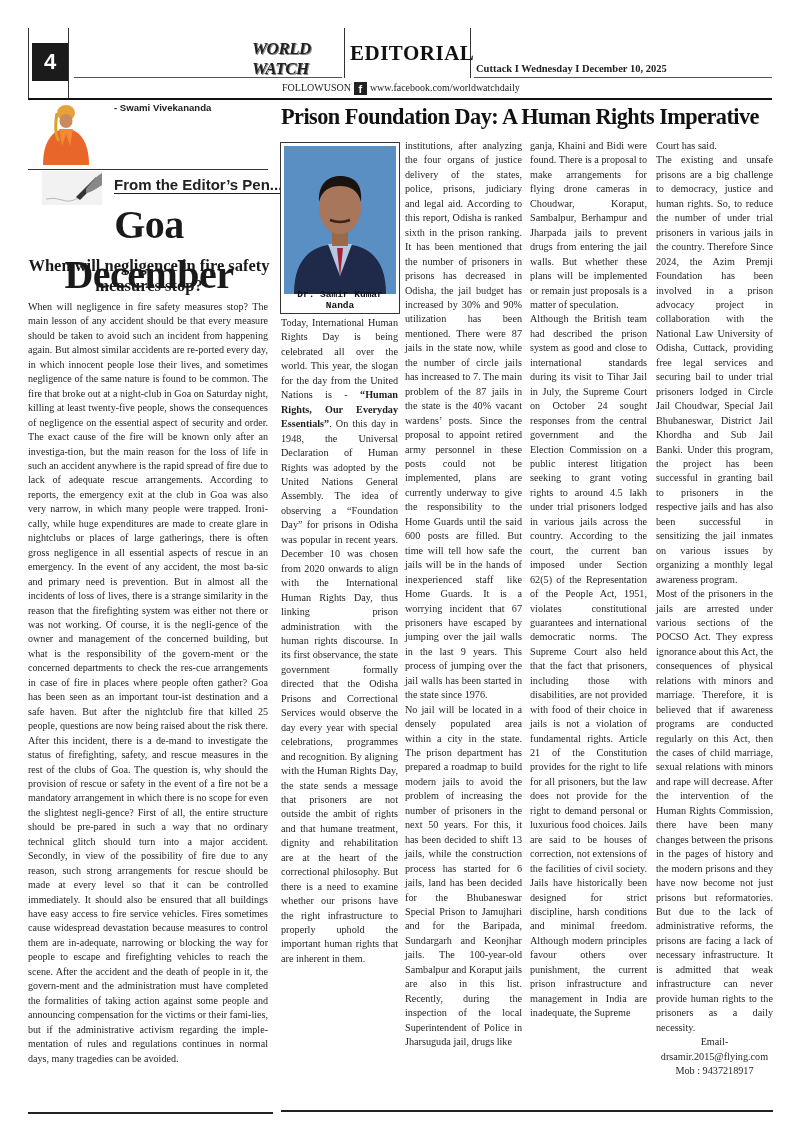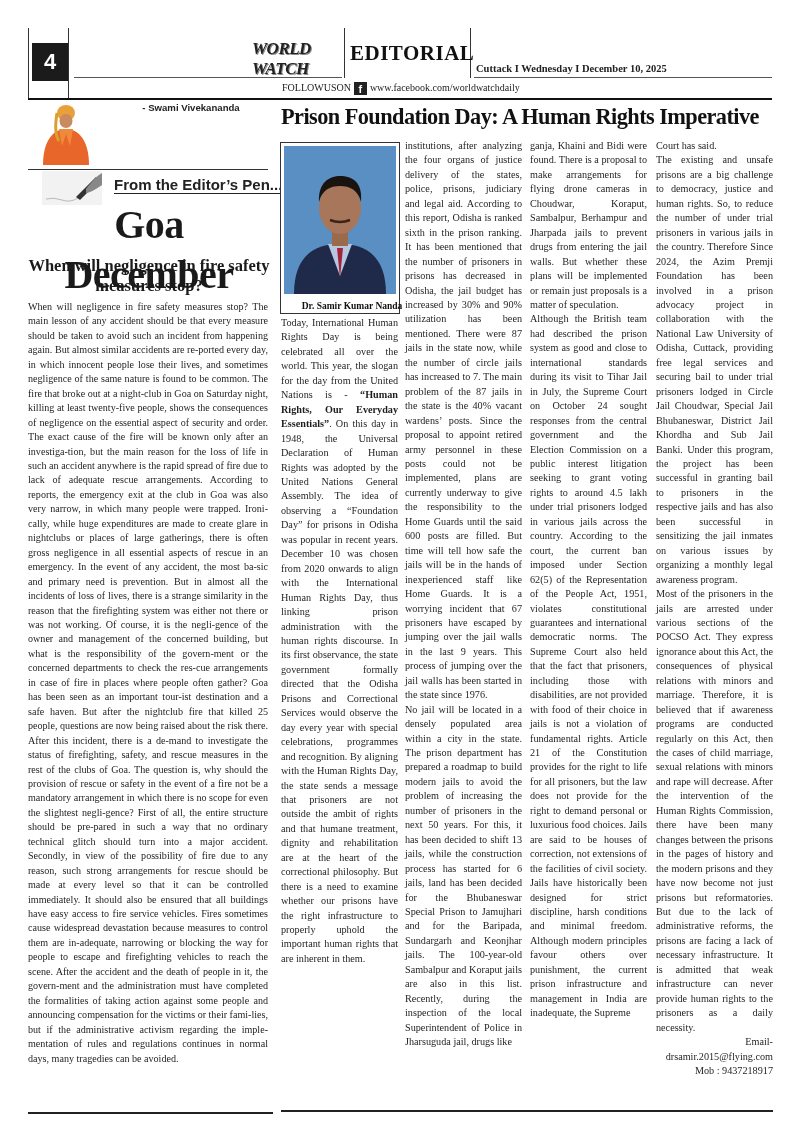--- a/index.html
+++ b/index.html
@@ -13,42 +13,42 @@
   .dateline { position: absolute; left: 476px; top: 63px; font-family: "Liberation Serif", serif; font-weight: bold; font-size: 10.5px; color: #222; }
   .top-line { position: absolute; left: 74px; top: 77px; width: 268px; height: 1px; background: #555; }
   .date-line { position: absolute; left: 474px; top: 77px; width: 298px; height: 1px; background: #555; }
   .follow { position: absolute; left: 282px; top: 82px; font-family: "Liberation Serif", serif; font-size: 10px; color: #222; display: flex; gap: 3px; }
   .fb { display: inline-block; width: 13px; height: 13px; background: #222; color: #fff; font-family: "Liberation Sans", sans-serif; font-weight: bold; font-size: 11px; line-height: 14px; text-align: center; }
   .head-rule { position: absolute; left: 28px; top: 98px; width: 744px; height: 2px; background: #111; }
 
   
   .quote-img { position: absolute; left: 37px; top: 101px; width: 58px; height: 64px; }
   .quote { position: absolute; left: 114px; top: 101px; width: 154px; font-family: "Liberation Sans", sans-serif; font-size: 9.6px; line-height: 12.3px; color: #222; }
-  .quote-author { text-align: center; font-weight: bold; margin-top: 1px; }
+  .quote-author { text-align: left; font-weight: bold; margin-top: 1px; }
   .quote-rule { position: absolute; left: 28px; top: 169px; width: 240px; height: 1px; background: #333; }
   .pen-img { position: absolute; left: 42px; top: 171px; width: 60px; height: 34px; }
   .pen-title { position: absolute; left: 114px; top: 176px; font-family: "Liberation Sans", sans-serif; font-weight: bold; font-size: 15px; color: #222; text-decoration: underline; text-decoration-thickness: 1px; text-underline-offset: 3px; }
   .main-title { position: absolute; left: 28px; top: 200px; width: 242px; text-align: center; font-family: "Liberation Serif", serif; font-weight: bold; font-size: 40px; line-height: 50px; color: #1a1a1a; letter-spacing: -0.5px; }
   .subtitle { position: absolute; left: 28px; top: 256px; width: 242px; text-align: center; font-family: "Liberation Serif", serif; font-weight: bold; font-size: 16.5px; line-height: 20px; color: #1a1a1a; }
   .left-body { position: absolute; left: 28px; top: 300px; width: 240px; font-size: 10.1px; line-height: 14.45px; text-align: justify; hyphens: manual; color: #1e1e1e; }
   .left-bottom-rule { position: absolute; left: 28px; top: 1112px; width: 245px; height: 2px; background: #222; }
 
   
   .headline { position: absolute; left: 281px; top: 100px; width: 492px; font-family: "Liberation Serif", serif; font-weight: bold; font-size: 24px; line-height: 32px; letter-spacing: -0.6px; color: #111; white-space: nowrap; transform: scaleX(0.93); transform-origin: left top; }
   .photo-frame { position: absolute; left: 280px; top: 142px; width: 118px; height: 170px; border: 1px solid #333; background: #fff; }
   .photo { position: absolute; left: 3px; top: 3px; width: 112px; height: 148px; }
-  .photo-cap { position: absolute; left: 12px; bottom: 2px; width: 118px; text-align: center; font-family: Liberation Serif, serif; font-weight: bold; font-size: 9.5px; color: #111; }
+  .photo-cap { position: absolute; left: 0; bottom: 2px; width: 118px; text-align: center; font-family: Liberation Mono, monospace; font-weight: bold; font-size: 9.5px; color: #111; }
   .col { position: absolute; font-size: 10.2px; line-height: 14.45px; text-align: justify; color: #1e1e1e; }
   .col p { margin: 0; }
   .col1 { left: 281px; top: 316px; width: 117px; }
   .col2 { left: 405px; top: 139px; width: 117px; }
   .col3 { left: 530px; top: 139px; width: 117px; }
   .col4 { left: 656px; top: 139px; width: 117px; }
   .right-bottom-rule { position: absolute; left: 281px; top: 1110px; width: 492px; height: 2px; background: #222; }
-  .contact { text-align: right; }
+  .contact { text-align: center; }
   b.slogan { font-weight: bold; }
 </style>
 </head>
 <body>
 
 <div class="vrule" style="left:28px;top:28px;height:72px;"></div>
 <div class="vrule" style="left:68px;top:28px;height:72px;"></div>
 <div class="vrule" style="left:344px;top:28px;height:50px;"></div>
 <div class="vrule" style="left:470px;top:28px;height:50px;"></div>
 

